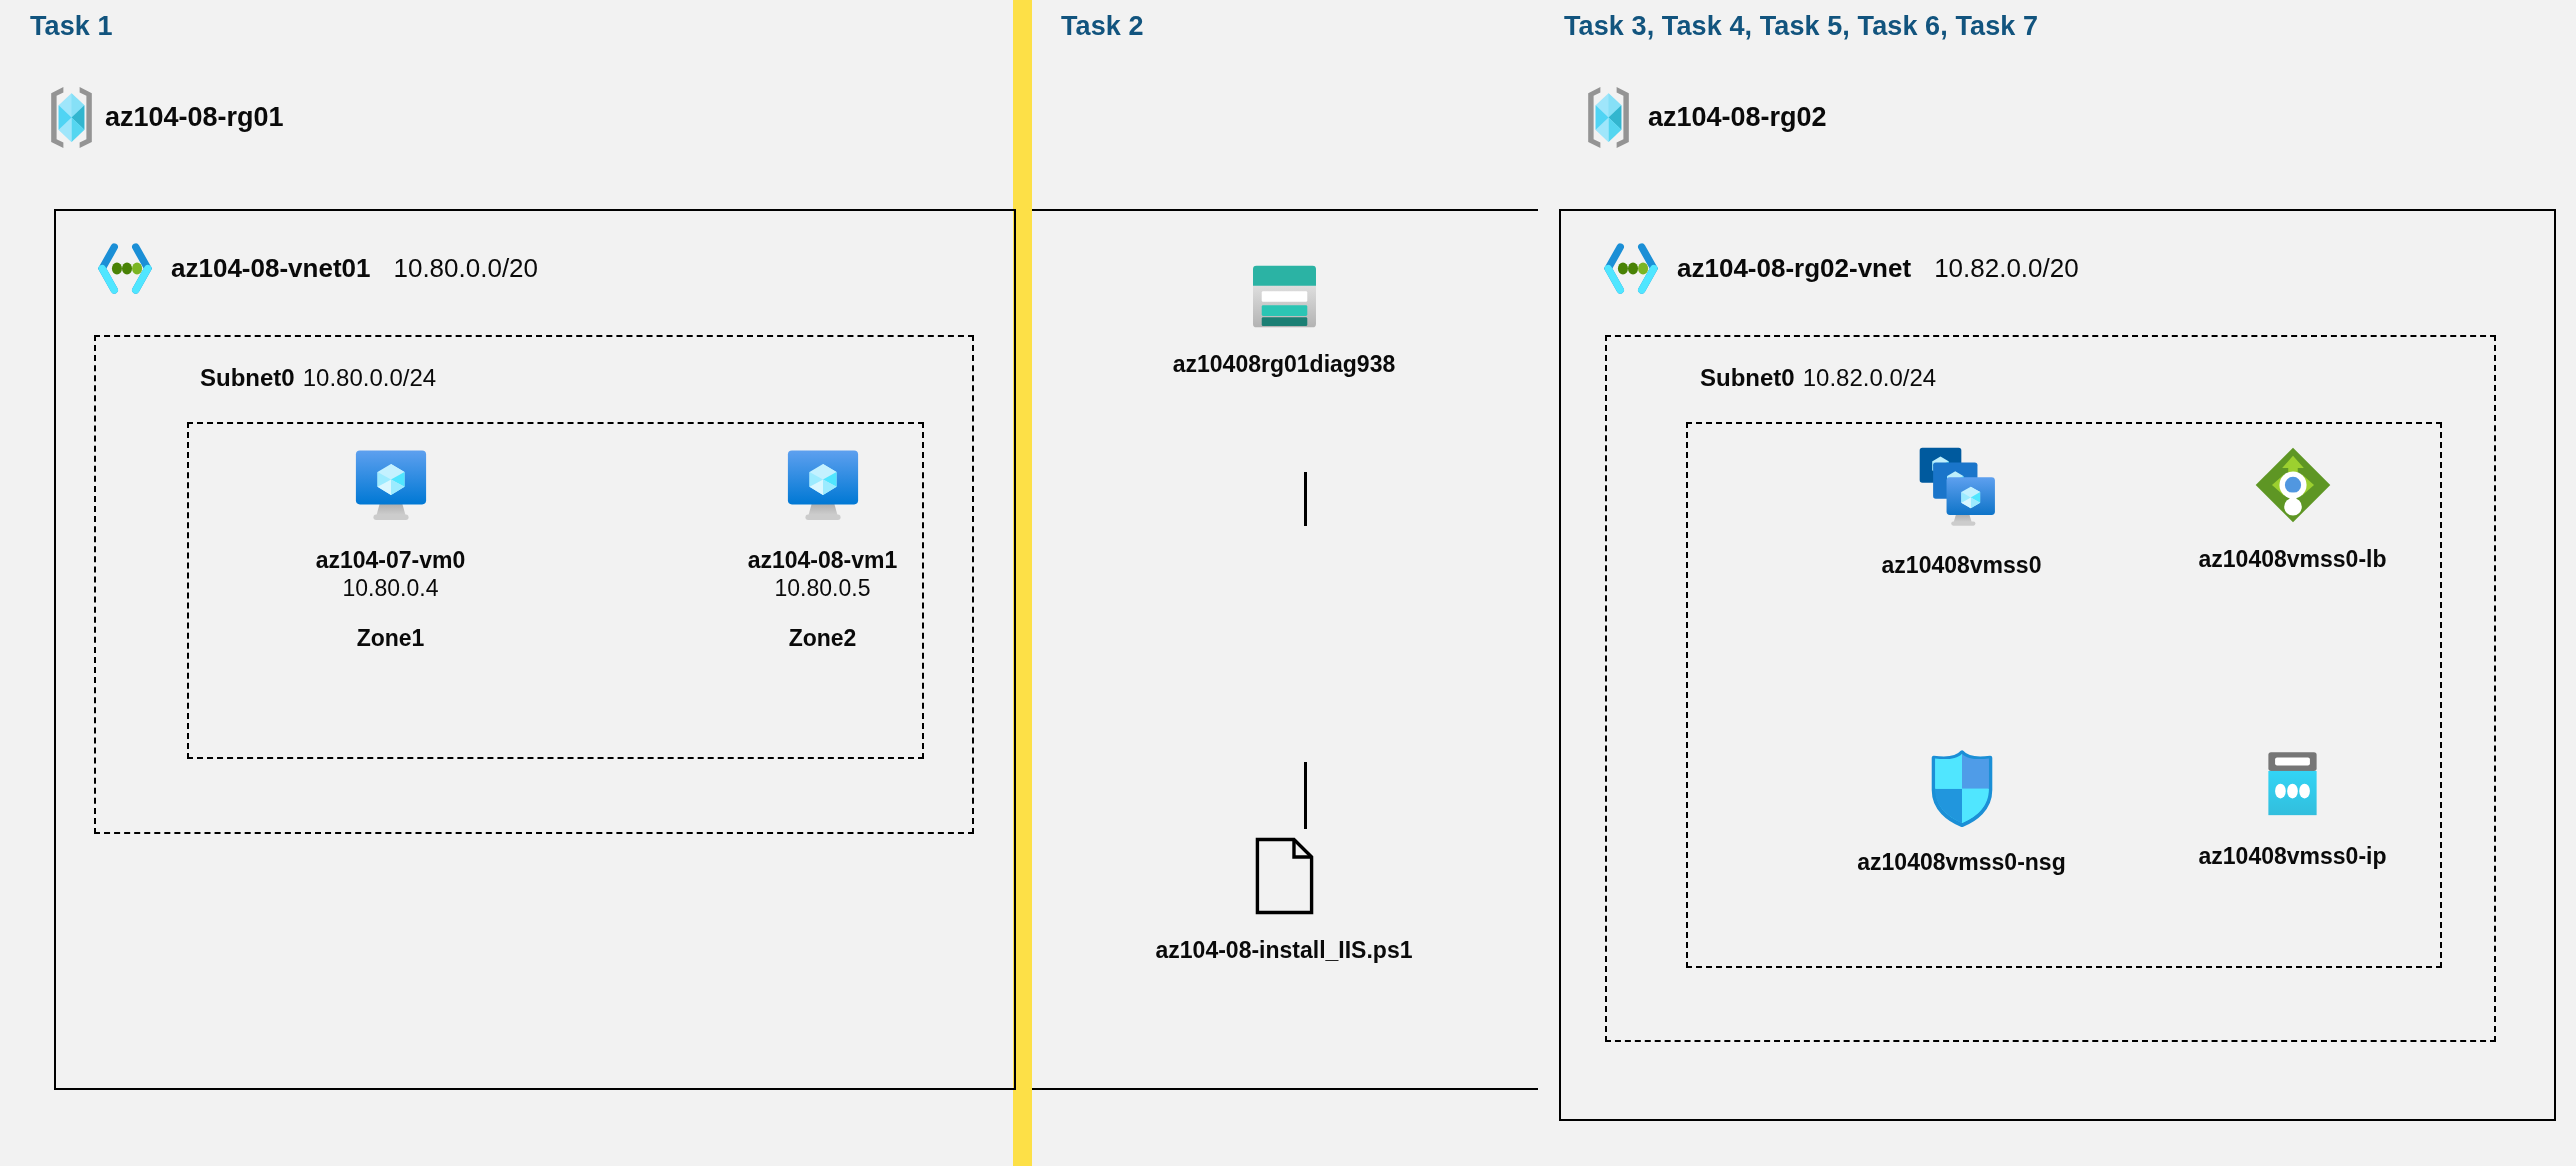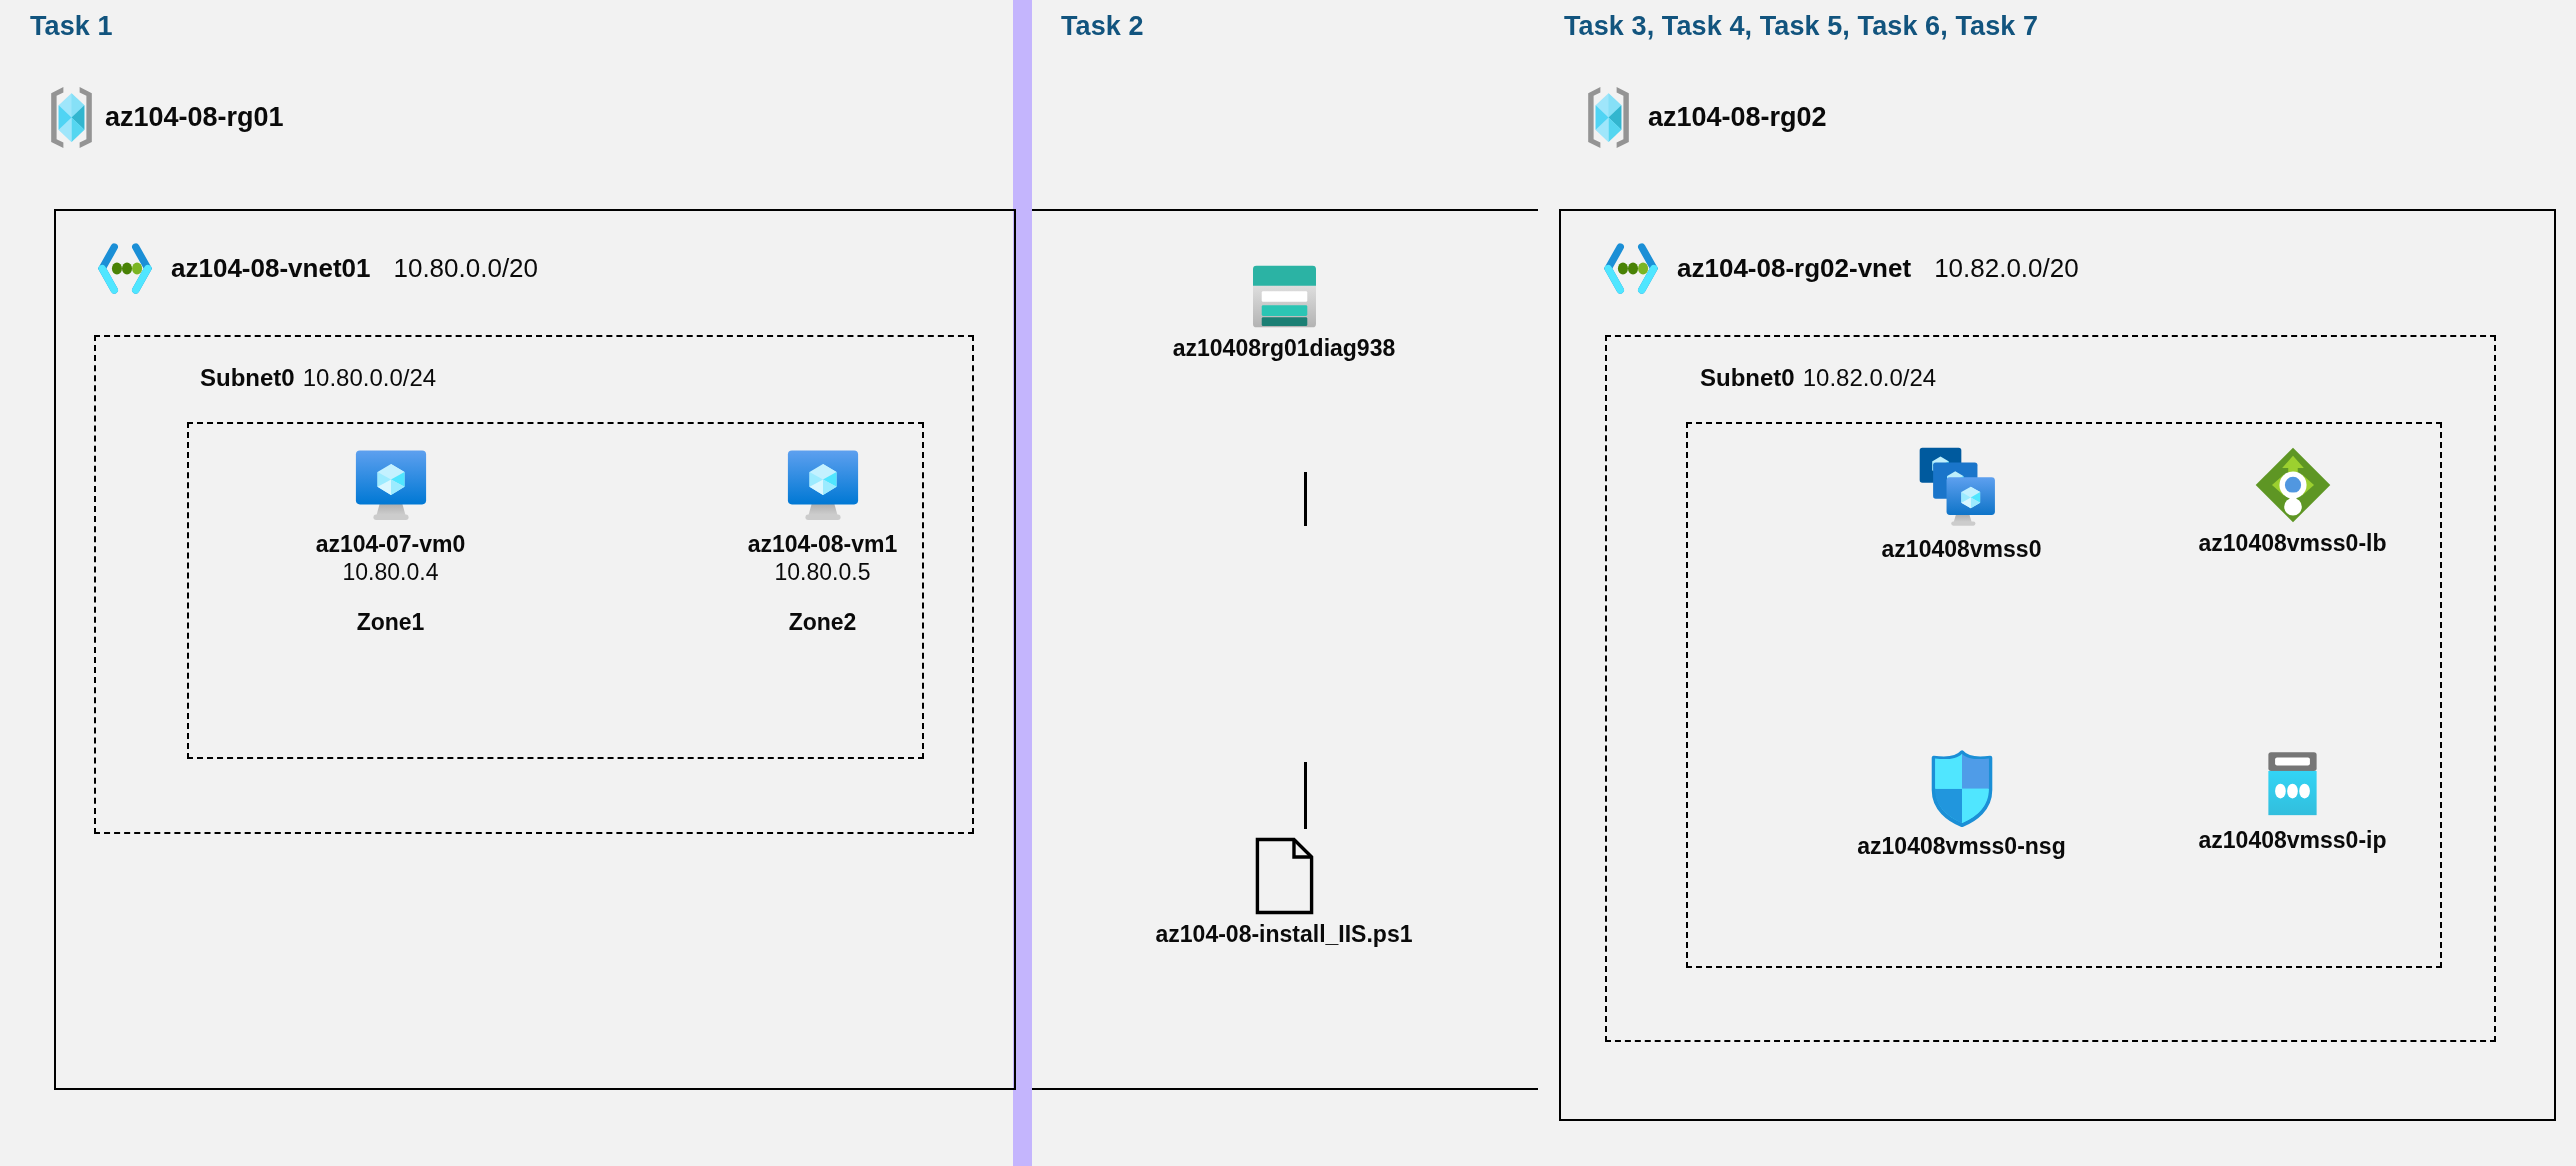--- a/index.html
+++ b/index.html
@@ -1,21 +1,21 @@
 <!DOCTYPE html>
 <html style="font-size:10.8px"><head>
 <meta charset="utf-8">
 <title>Azure Lab Architecture Diagram</title>
 <style>
   html,body{margin:0;padding:0;background:#ffffff;}
   body{
     font-family:"Liberation Sans", sans-serif;
     width:2576px;height:1166px;position:relative;overflow:hidden;
   }
-  .stage{position:absolute;inset:0;background:#c4b5fd;}
+  .stage{position:absolute;inset:0;background:#fde047;}
 
   
   .panel{position:absolute;background:#f2f2f2;}
   #panel-task1{left:0;top:0;width:1013px;height:1166px;}
   #panel-task2{left:1032px;top:0;width:506px;height:1166px;}
   #panel-task3{left:1538px;top:0;width:1038px;height:1166px;}
 
   .task-title{
     position:absolute;color:#12547e;font-weight:bold;font-size:27px;
     letter-spacing:0.1px;white-space:nowrap;
@@ -71,21 +71,21 @@
 
   #node-storage{left:1146px;top:263px;width:276px;}
   #node-container{left:1146px;top:553px;width:276px;}
   #node-psfile{left:1092px;top:836px;width:384px;}
 
   #node-vmss{left:1820px;top:445px;width:283px;}
   #node-lb{left:2144px;top:445px;width:297px;}
   #node-nsg{left:1820px;top:748px;width:283px;}
   #node-ip{left:2144px;top:748px;width:297px;}
 
-  .node .cap{margin-top:4px;}
+  .node .cap{margin-top:20px;}
 
   
   .conn{position:absolute;width:2.7px;background:#000;}
   #conn-1{left:1304px;top:472px;height:54px;}
   #conn-2{left:1304px;top:762px;height:67px;}
 
   svg{display:block;}
 </style>
 </head>
 <body>

